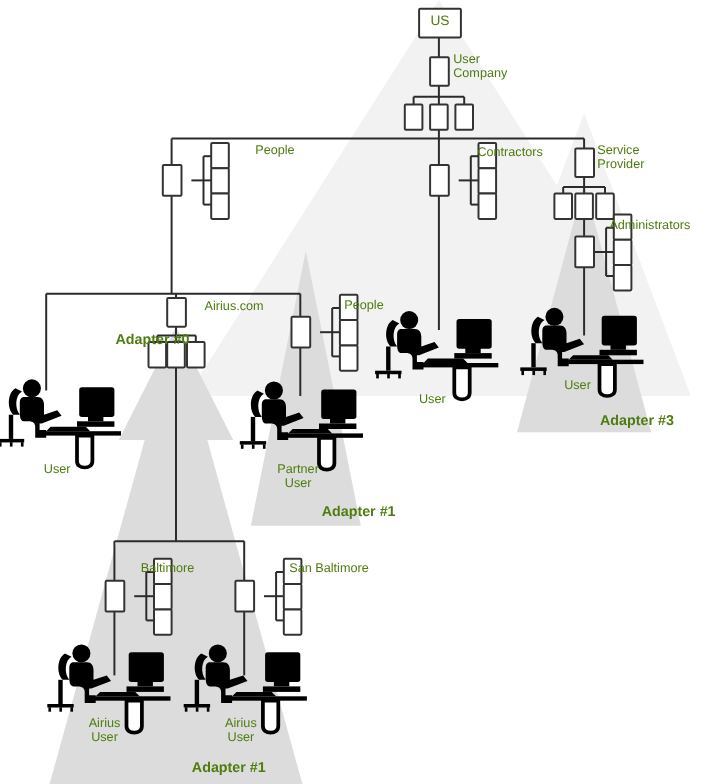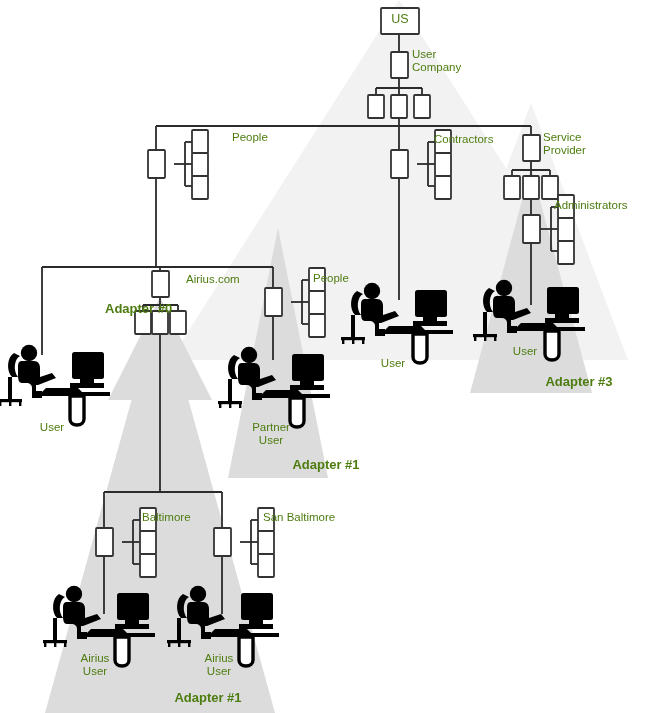--- a/index.html
+++ b/index.html
@@ -216,21 +216,21 @@
 
   <div class="lbl" style="left:543px;top:131px;">Service
 Provider</div>
 
   <div class="lbl" style="left:554px;top:199px;">Administrators</div>
 
   <div class="lbl" style="left:170px;top:273px;padding-left:16px;">Airius.com</div>
 
   <div class="lbl" style="left:313px;top:272px;">People</div>
 
-  <div class="lbl" style="left:142px;top:511px;">Baltimore</div>
+  <div class="lbl" style="left:128px;top:511px;">Baltimore</div>
 
   <div class="lbl" style="left:263px;top:511px;">San Baltimore</div>
 
   <div class="lbl b" style="left:57px;top:301px;">Adapter #0</div>
   <div class="lbl b ctr" style="left:218px;top:457px;width:120px;">Adapter #1</div>
   <div class="lbl b ctr" style="left:100px;top:690px;width:120px;">Adapter #1</div>
   <div class="lbl b ctr" style="left:471px;top:374px;width:120px;">Adapter #3</div>
 
   <div class="lbl ctr" style="left:0px;top:421px;width:104px;">User</div>
   <div class="lbl ctr" style="left:219px;top:421px;width:104px;">Partner

